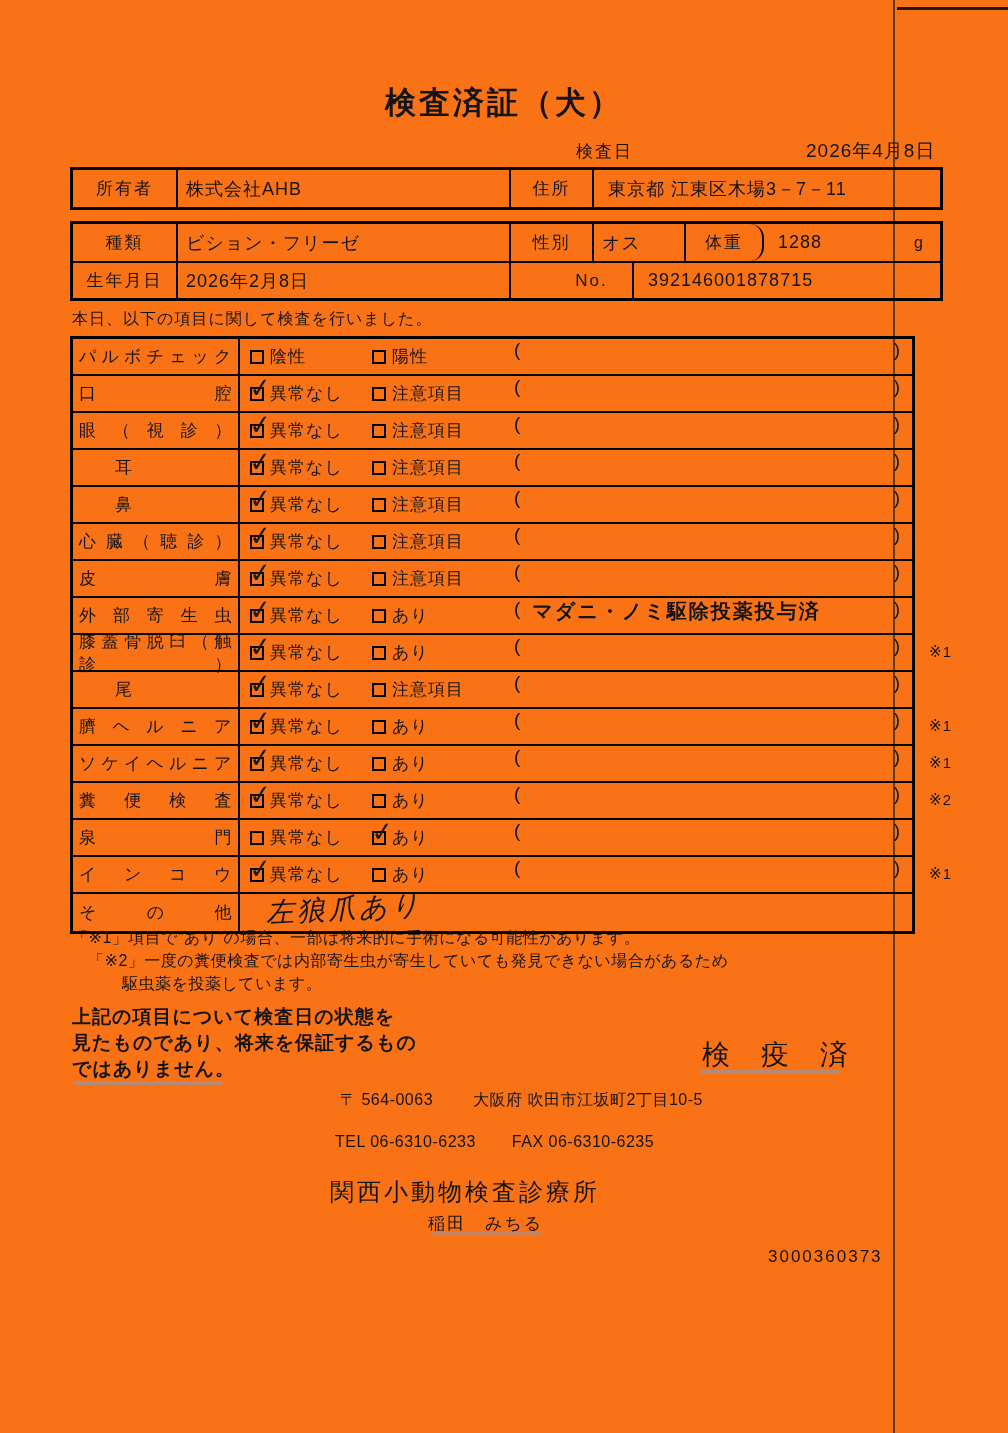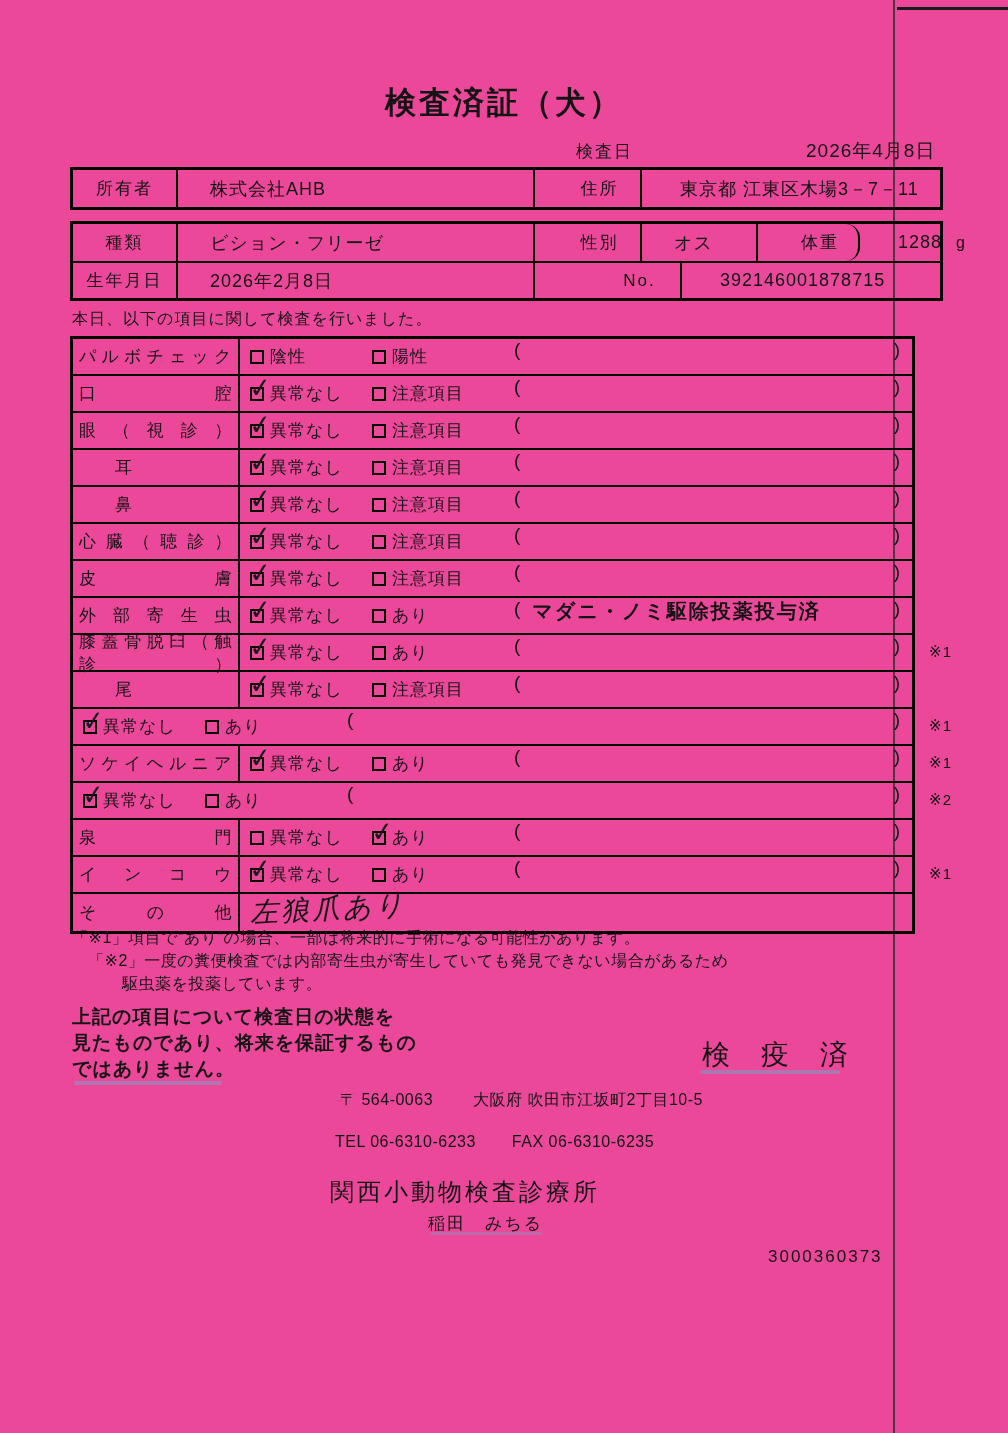--- a/index.html
+++ b/index.html
@@ -1,53 +1,53 @@
 <!DOCTYPE html>
 <html><head>
 <meta charset="utf-8">
 <style>
   html,body { margin:0; padding:0; background:#ffffff; }
   #page {
-    position:relative; width:1008px; height:1433px; background:#ec4899;
+    position:relative; width:1008px; height:1433px; background:#f97316;
     font-family:"Liberation Sans","DejaVu Sans",sans-serif; color:#141414;
     overflow:hidden;
   }
   * { box-sizing:border-box; }
 
   .doc-title {
     position:absolute; top:82px; left:0; width:100%; text-align:center;
     font-size:31px; font-weight:bold; letter-spacing:3px;
   }
 
   .date-label { position:absolute; left:576px; top:140px; font-size:17px; letter-spacing:2px; }
   .date-value { position:absolute; left:806px; top:138px; font-size:19px; letter-spacing:1px; }
 
   
   .ttable { position:absolute; left:70px; width:873px; border:3px solid #000; }
-  .trow { display:flex; height:37px;gap:24px; }
+  .trow { display:flex; height:37px; }
   .trow + .trow { border-top:2px solid #000; }
   .tc { display:flex; align-items:center; padding:0 8px; font-size:17px; border-right:2px solid #000; height:100%; }
   .tc:last-child { border-right:none;margin-left:6px; }
   .tc.hdr { justify-content:center; letter-spacing:2px; }
   .tc.val { font-size:18px; letter-spacing:1px; }
   .w-lab { width:105px; flex:none; }
   .w-val1 { width:333px; flex:none; }
   .w-lab2 { width:83px; flex:none; }
   .w-sex { width:92px; flex:none; }
   .w-wlab { width:78px; flex:none;border-radius:14px; }
   .w-rest { flex:1; }
-  .weight-cell { justify-content:flex-start; padding-right:16px; }
+  .weight-cell { justify-content:space-between; padding-right:16px; }
   .weight-cell .unit { margin-left:14px; font-size:16px; }
 
   .intro { position:absolute; left:72px; top:309px; font-size:16px; letter-spacing:1px; }
 
   
   .insp { position:absolute; left:70px; top:336px; width:845px; border:3px solid #000; }
   .irow { display:flex; height:37px; border-bottom:2px solid #000; align-items:stretch; position:relative; }
-  .irow:last-child { border-bottom:none; }
+  .irow:last-child { border-bottom:none;gap:16px; }
   .ilabel { width:167px; flex:none; border-right:2px solid #000; display:flex; align-items:center; padding:0 6px; font-size:17px; }
   .ilabel .txt { width:100%; text-align:justify; text-align-last:justify; letter-spacing:0.5px; }
   .ilabel .txt.single { text-align:left; text-align-last:left; text-indent:36px; }
   .cbs { flex:1; display:flex; position:relative; }
   .cb { display:flex; align-items:center; font-size:17px; letter-spacing:1px; }
   .cb1 { margin-left:10px; width:122px; flex:none; }
   .cb2 { width:120px; flex:none; }
   .box { width:14px; height:14px; border:2px solid #000; margin-right:6px; position:relative; flex:none; }
   .mark {
     position:absolute; left:-3px; top:-15px; font-size:27px; line-height:1; font-weight:bold;
@@ -371,20 +371,23 @@
             <span>注意項目</span>
           </span>
         <span class="popen">(</span>
         <span class="pcontent"></span>
         <span class="pclose">)</span>
       </div>
       <span class="inote"></span>
     </div>
 
     <div class="irow">
+      <div class="ilabel">
+          <span class="txt">臍ヘルニア</span>
+        </div>
       <div class="cbs">
         <span class="cb cb1">
             <span class="box">
               <span class="mark">✓</span>
             </span>
             <span>異常なし</span>
           </span>
         <span class="cb cb2">
             <span class="box">
               <span class="mark"></span>
@@ -416,20 +419,23 @@
             <span>あり</span>
           </span>
         <span class="popen">(</span>
         <span class="pcontent"></span>
         <span class="pclose">)</span>
       </div>
       <span class="inote">※1</span>
     </div>
 
     <div class="irow">
+      <div class="ilabel">
+          <span class="txt">糞便検査</span>
+        </div>
       <div class="cbs">
         <span class="cb cb1">
             <span class="box">
               <span class="mark">✓</span>
             </span>
             <span>異常なし</span>
           </span>
         <span class="cb cb2">
             <span class="box">
               <span class="mark"></span>

